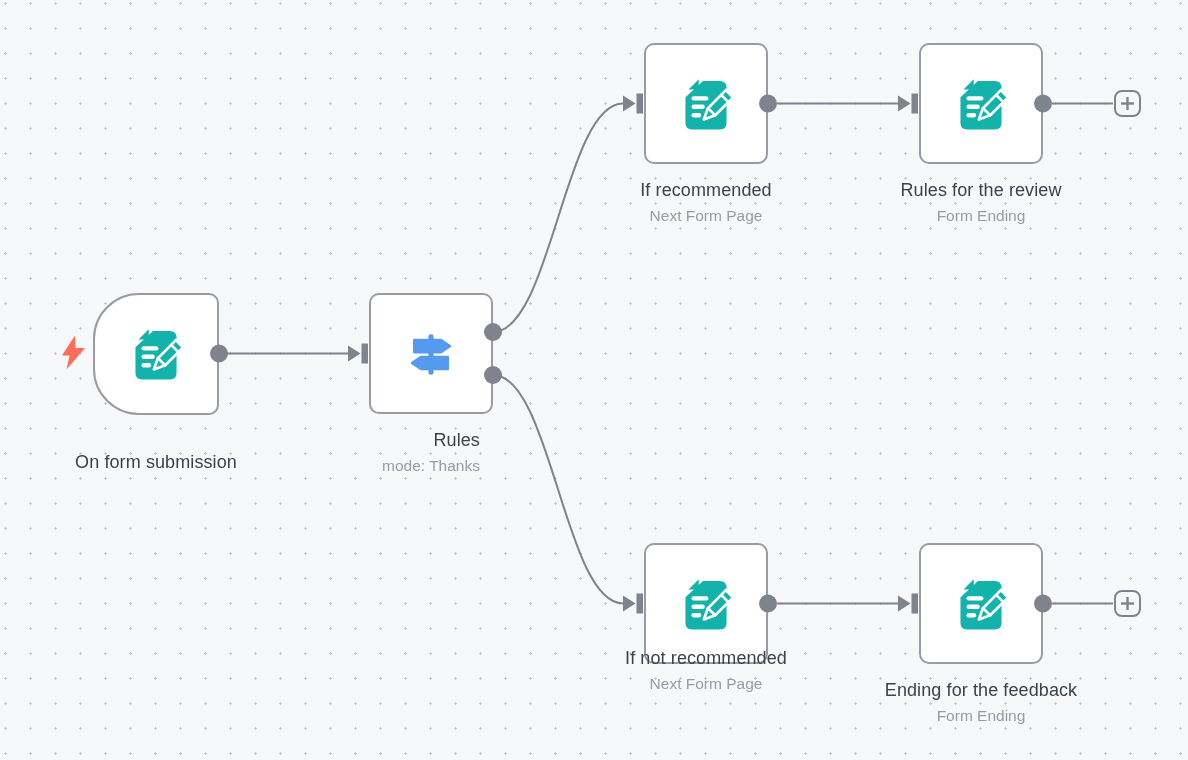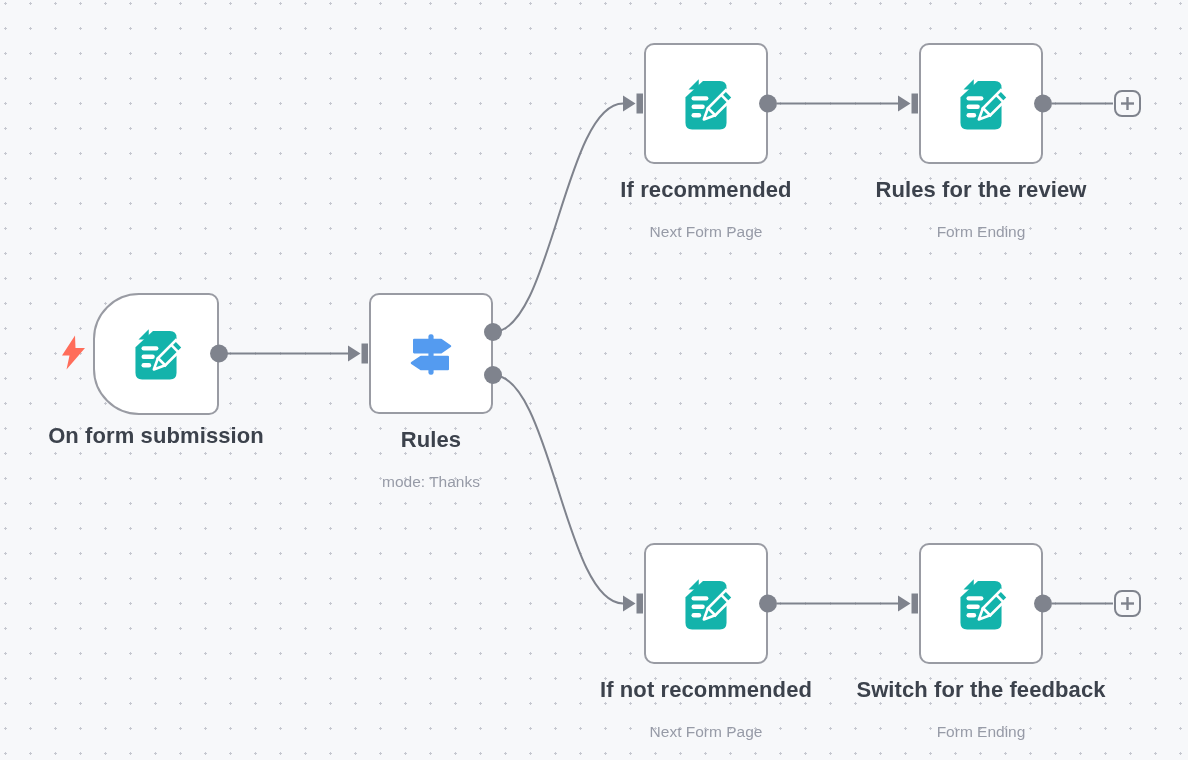--- a/index.html
+++ b/index.html
@@ -12,22 +12,22 @@
   }
   .node{
     position:absolute;background:#ffffff;border:2px solid #999ba3;
     border-radius:10px;box-sizing:border-box;
     display:flex;align-items:center;justify-content:center;
   }
   .nodelabel{
     position:absolute;transform:translateX(-50%);
     text-align:center;white-space:nowrap;
   }
-  .title{font-size:22px;font-weight:bold;color:#3c424c;line-height:24px;letter-spacing:.1px;}
-  .subtitle{font-size:15.5px;color:#979ba7;line-height:20px;margin-top:20px;}
+  .title{font-size:18px;font-weight:normal;color:#3c424c;line-height:24px;letter-spacing:.1px;text-align:right;}
+  .subtitle{font-size:15.5px;color:#979ba7;line-height:20px;margin-top:4px;}
   .conn-layer{position:absolute;left:0;top:0;pointer-events:none;}
   .plusbtn{
     position:absolute;width:27px;height:27px;box-sizing:border-box;
     border:2.5px solid #7f838d;border-radius:8px;background:#f7f8fa;
     display:flex;align-items:center;justify-content:center;
   }
   .bolt{position:absolute;}
 </style>
 </head>
 <body>
@@ -45,21 +45,21 @@
       <rect x="12" y="17.5" width="14" height="3.6" rx="1.8" fill="#ffffff"></rect>
       <rect x="12" y="24.5" width="11" height="3.6" rx="1.8" fill="#ffffff"></rect>
       <rect x="12" y="31.5" width="8" height="3.6" rx="1.8" fill="#ffffff"></rect>
       <g transform="rotate(45 30 29)">
         <rect x="25.8" y="10" width="8.4" height="21" fill="#13b3ab" stroke="#ffffff" stroke-width="2.2"></rect>
         <path d="M25.8,31 L30,40 L34.2,31 Z" fill="#13b3ab" stroke="#ffffff" stroke-width="2.2" stroke-linejoin="round"></path>
         <line x1="25.8" y1="15.5" x2="34.2" y2="15.5" stroke="#ffffff" stroke-width="2.2"></line>
       </g>
     </svg>
   </div>
-  <div class="nodelabel" style="left:156px;top:424px;">
+  <div class="nodelabel" style="left:156px;top:450px;">
     <div class="title">On form submission</div>
   </div>
 
   <div class="node" style="left:369px;top:293px;width:124px;height:121px;">
     <svg width="54" height="54" viewBox="0 0 48 48">
       <rect x="21.7" y="6.5" width="4.6" height="36" rx="2" fill="#549bf0"></rect>
       <polygon points="9,11.5 33,11.5 41,17 33,22.5 9,22.5" fill="#549bf0" stroke="#549bf0" stroke-width="2" stroke-linejoin="round"></polygon>
       <polygon points="39,26.5 15,26.5 7,32 15,37.5 39,37.5" fill="#549bf0" stroke="#549bf0" stroke-width="2" stroke-linejoin="round"></polygon>
     </svg>
   </div>
@@ -113,41 +113,41 @@
       <rect x="12" y="17.5" width="14" height="3.6" rx="1.8" fill="#ffffff"></rect>
       <rect x="12" y="24.5" width="11" height="3.6" rx="1.8" fill="#ffffff"></rect>
       <rect x="12" y="31.5" width="8" height="3.6" rx="1.8" fill="#ffffff"></rect>
       <g transform="rotate(45 30 29)">
         <rect x="25.8" y="10" width="8.4" height="21" fill="#13b3ab" stroke="#ffffff" stroke-width="2.2"></rect>
         <path d="M25.8,31 L30,40 L34.2,31 Z" fill="#13b3ab" stroke="#ffffff" stroke-width="2.2" stroke-linejoin="round"></path>
         <line x1="25.8" y1="15.5" x2="34.2" y2="15.5" stroke="#ffffff" stroke-width="2.2"></line>
       </g>
     </svg>
   </div>
-  <div class="nodelabel" style="left:706px;top:678px;">
+  <div class="nodelabel" style="left:706px;top:646px;">
     <div class="title">If not recommended</div>
     <div class="subtitle">Next Form Page</div>
   </div>
 
   <div class="node" style="left:919px;top:543px;width:124px;height:121px;">
     <svg width="58" height="58" viewBox="0 0 48 48">
       <polygon points="18,3.5 18,12 9.5,12" fill="#13b3ab"></polygon>
       <path d="M21.5,5 H35.5 Q41,5 41,10.5 V39.5 Q41,45 35.5,45 H12.5 Q7,45 7,39.5 V18.5 Z" fill="#13b3ab"></path>
       <rect x="12" y="17.5" width="14" height="3.6" rx="1.8" fill="#ffffff"></rect>
       <rect x="12" y="24.5" width="11" height="3.6" rx="1.8" fill="#ffffff"></rect>
       <rect x="12" y="31.5" width="8" height="3.6" rx="1.8" fill="#ffffff"></rect>
       <g transform="rotate(45 30 29)">
         <rect x="25.8" y="10" width="8.4" height="21" fill="#13b3ab" stroke="#ffffff" stroke-width="2.2"></rect>
         <path d="M25.8,31 L30,40 L34.2,31 Z" fill="#13b3ab" stroke="#ffffff" stroke-width="2.2" stroke-linejoin="round"></path>
         <line x1="25.8" y1="15.5" x2="34.2" y2="15.5" stroke="#ffffff" stroke-width="2.2"></line>
       </g>
     </svg>
   </div>
   <div class="nodelabel" style="left:981px;top:678px;">
-    <div class="title">Switch for the feedback</div>
+    <div class="title">Ending for the feedback</div>
     <div class="subtitle">Form Ending</div>
   </div>
 
   <svg class="conn-layer" width="1188" height="760" viewBox="0 0 1188 760">
     <g stroke="#7f838d" stroke-width="2" fill="none">
       <path d="M219,353.5 H348"></path>
       <path d="M493,332 C551,332 565,103.5 623,103.5"></path>
       <path d="M493,375 C551,375 565,603.5 623,603.5"></path>
       <path d="M777,103.5 H898"></path>
       <path d="M1052,103.5 H1113"></path>

